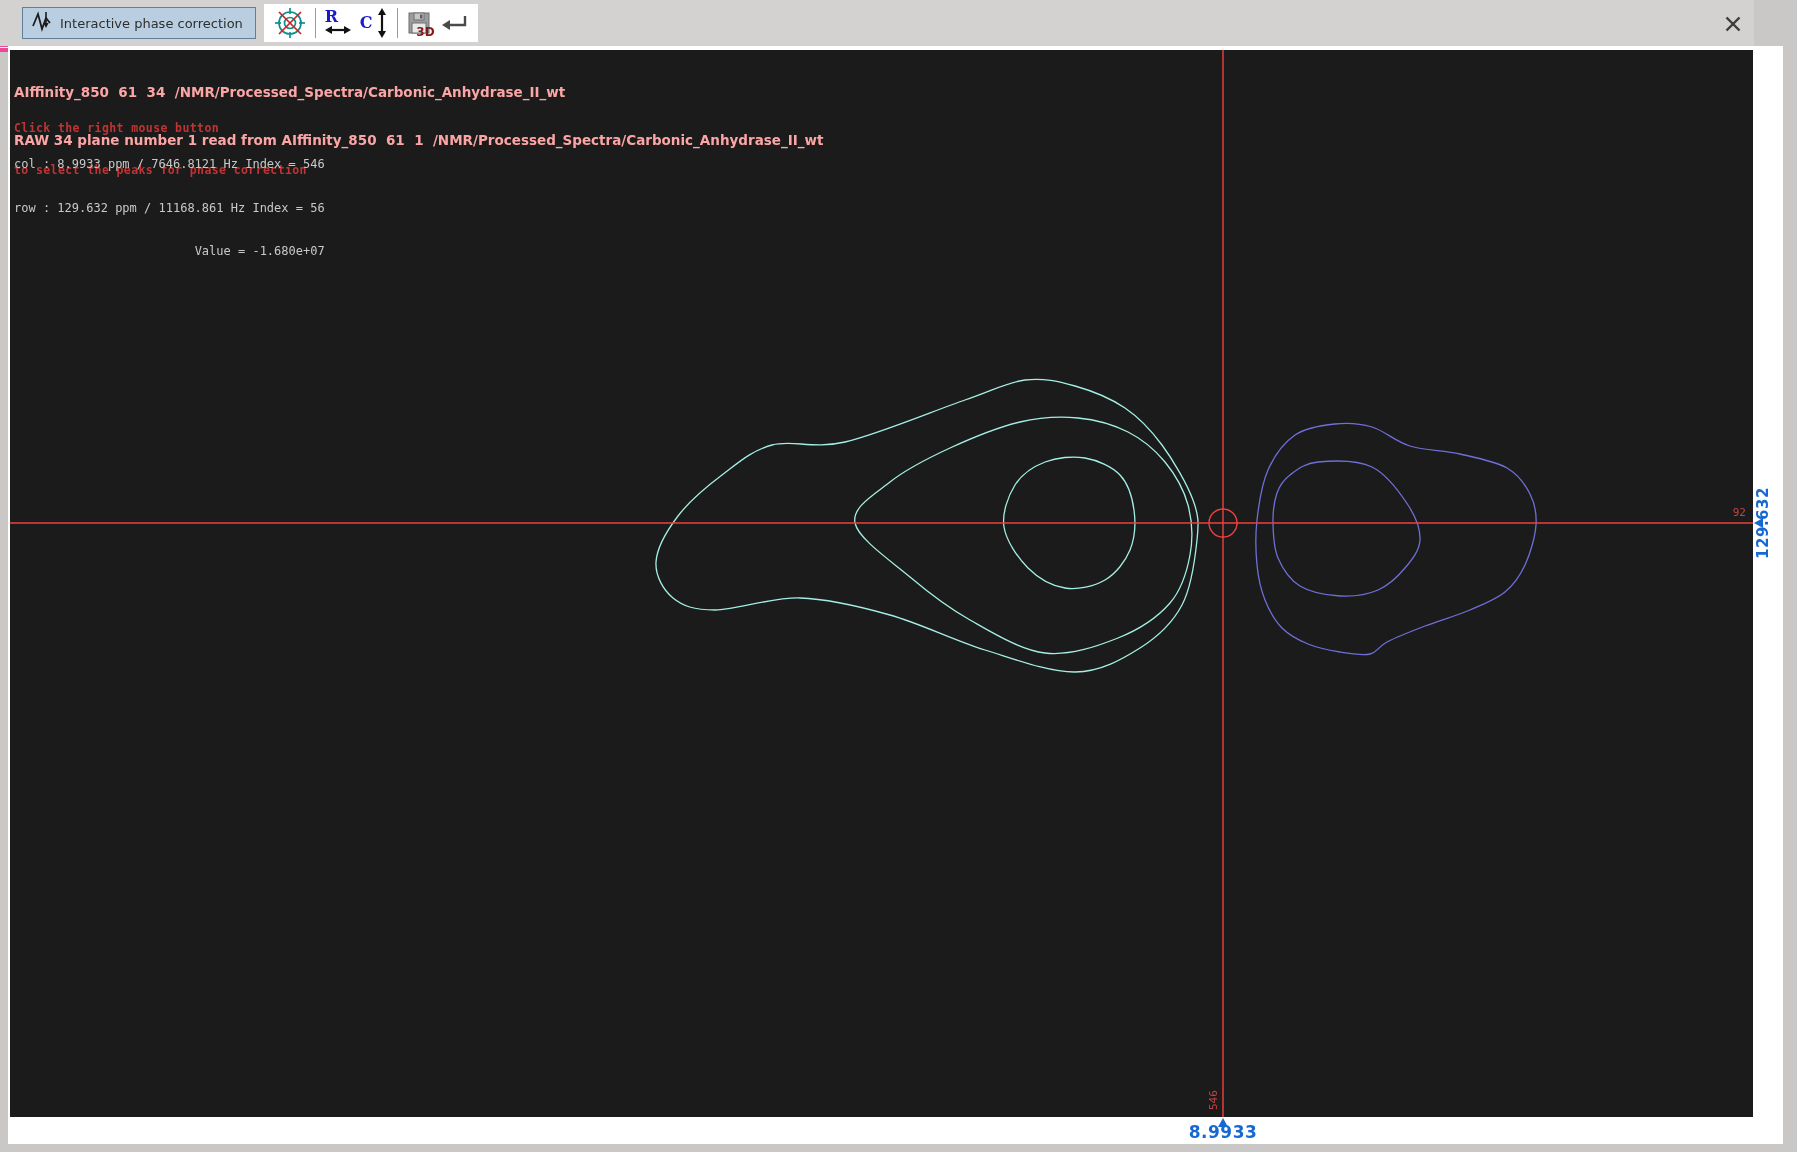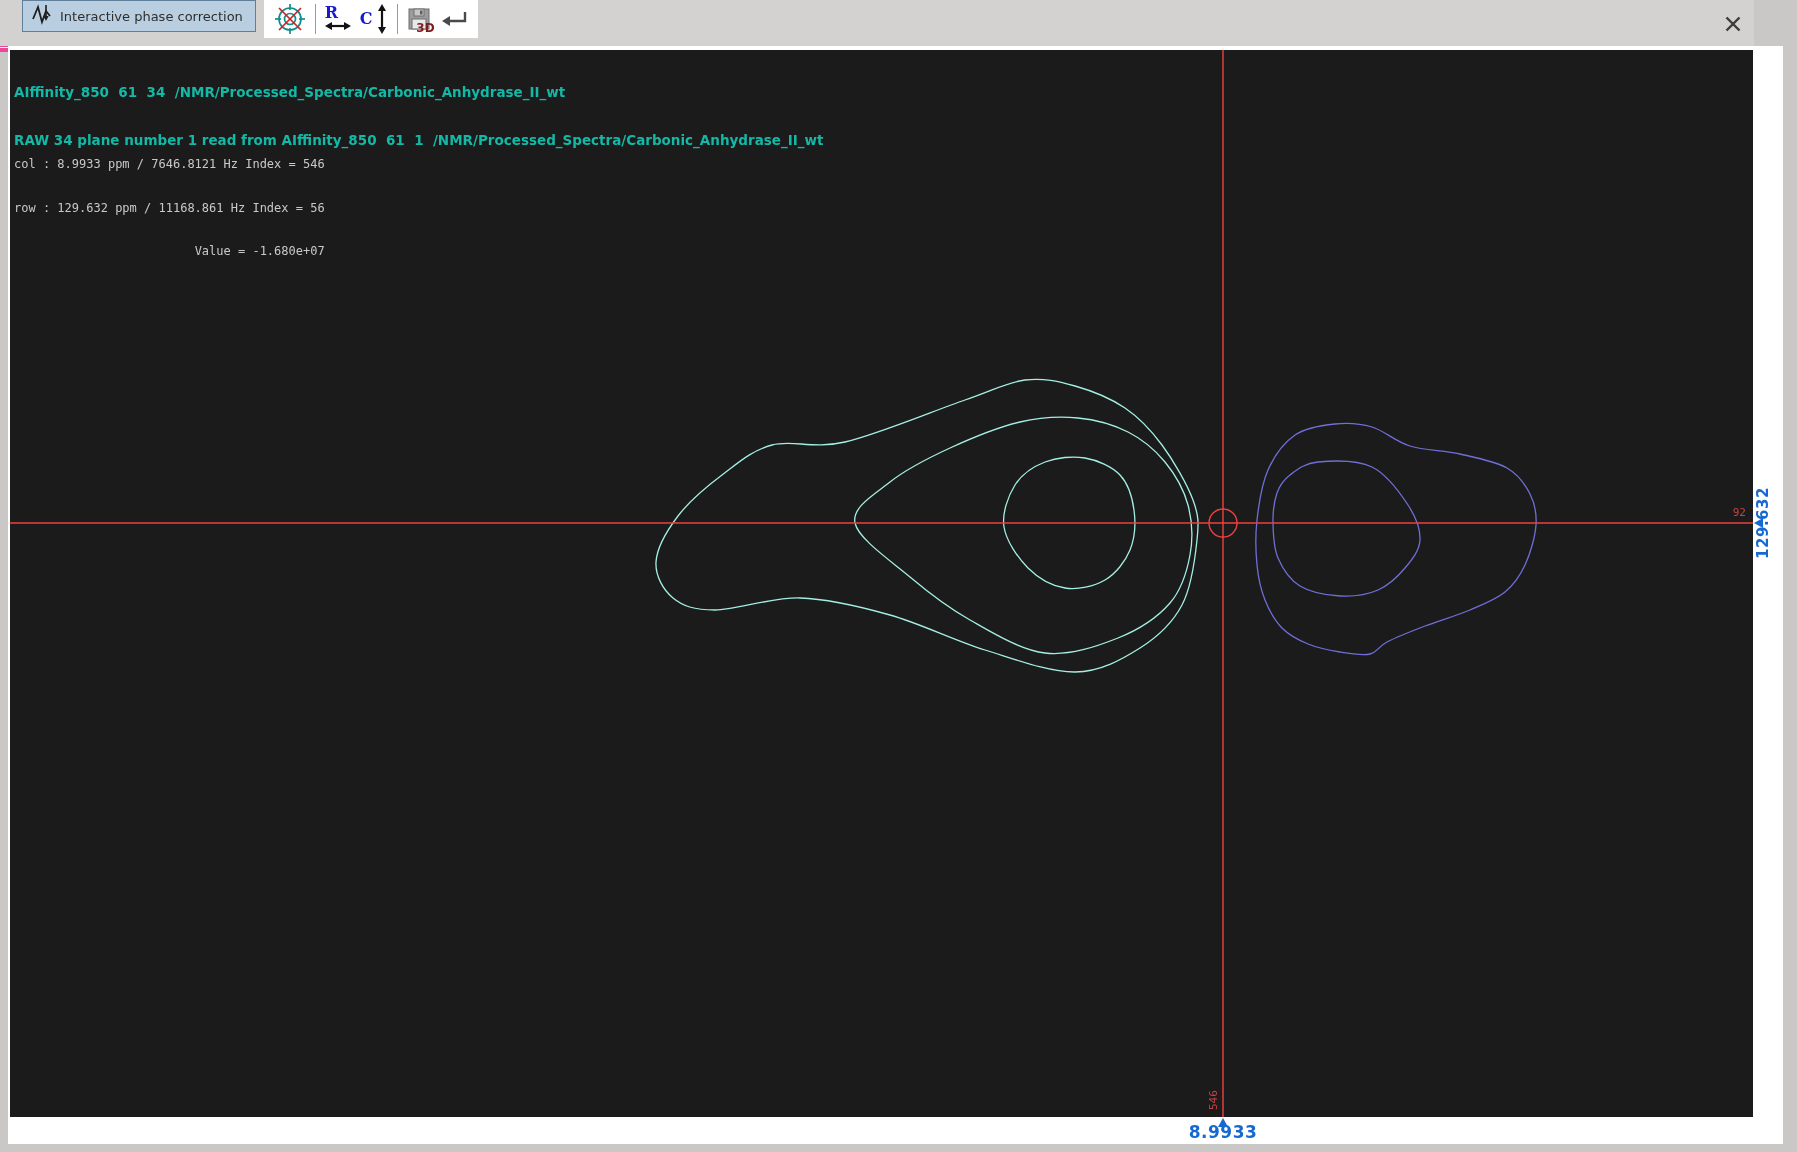--- a/index.html
+++ b/index.html
@@ -6,21 +6,21 @@
   body{
     width:1797px;height:1152px;position:relative;overflow:hidden;
     background:#c9c8c6;
     font-family:"DejaVu Sans",sans-serif;
     -webkit-font-smoothing:antialiased;
   }
   
   .toolbar{
     position:absolute;left:0;top:0;width:1754px;height:46px;
     background:#d3d2d0;border-bottom:6px solid #ec4899;
-    display:flex;
+    display:flex;align-items:center;
   }
   .toolbar::after{content:"";position:absolute;left:0;bottom:-2px;width:100%;height:1px;background:#fdfdfd;}
   .phase-btn{
     margin-left:22px;height:30px;padding:0 12px 0 8px;
     background:#b9cfe1;border:1px solid #5f7f9b;
     display:flex;align-items:center;gap:7px;
     font-size:13px;color:#2e2e2e;cursor:default;white-space:nowrap;
   }
   .icon-panel{
     margin-left:8px;height:38px;background:#ffffff;
@@ -37,21 +37,21 @@
   
   .page{
     position:absolute;left:8px;top:46px;width:1775px;height:1098px;background:#ffffff;
   }
   .canvas{
     position:absolute;left:10px;top:50px;width:1743px;height:1067px;
     background:#1b1b1b;overflow:hidden;
   }
   .canvas svg{position:absolute;left:0;top:0;}
   .titles{
-    position:absolute;left:4px;top:2px;color:#14b8a6;font-weight:bold;
+    position:absolute;left:4px;top:2px;color:#fca5a5;font-weight:bold;
     font-size:13.5px;line-height:16px;white-space:pre;
   }
   .instructions{
     position:absolute;left:4px;top:43px;color:#bf3434;
     font-family:"DejaVu Sans Mono",monospace;font-weight:bold;
     font-size:11.5px;line-height:14px;white-space:pre;letter-spacing:.4px;
   }
   .readout{
     position:absolute;left:4px;top:78px;color:#c9c9c9;
     font-family:"DejaVu Sans Mono",monospace;
@@ -181,20 +181,24 @@
       <circle class="crosscircle" cx="1213" cy="473" r="14"></circle>
       <text class="red-label" x="1736" y="466" text-anchor="end">92</text>
       <text class="red-label" transform="translate(1207,1060) rotate(-90)">546</text>
     </svg>
 
     <div class="titles">
       <div>AIffinity_850  61  34  /NMR/Processed_Spectra/Carbonic_Anhydrase_II_wt</div>
       <div>RAW 34 plane number 1 read from AIffinity_850  61  1  /NMR/Processed_Spectra/Carbonic_Anhydrase_II_wt</div>
     </div>
 
+    <div class="instructions">
+      <div>Click the right mouse button</div>
+      <div>to select the peaks for phase correction</div>
+    </div>
 
     <div class="readout">
       <div>col : 8.9933 ppm / 7646.8121 Hz Index = 546</div>
       <div>row : 129.632 ppm / 11168.861 Hz Index = 56</div>
       <div>Value = -1.680e+07</div>
     </div>
   </div>
 </div>
 
 <div class="x-axis-marker"></div>

